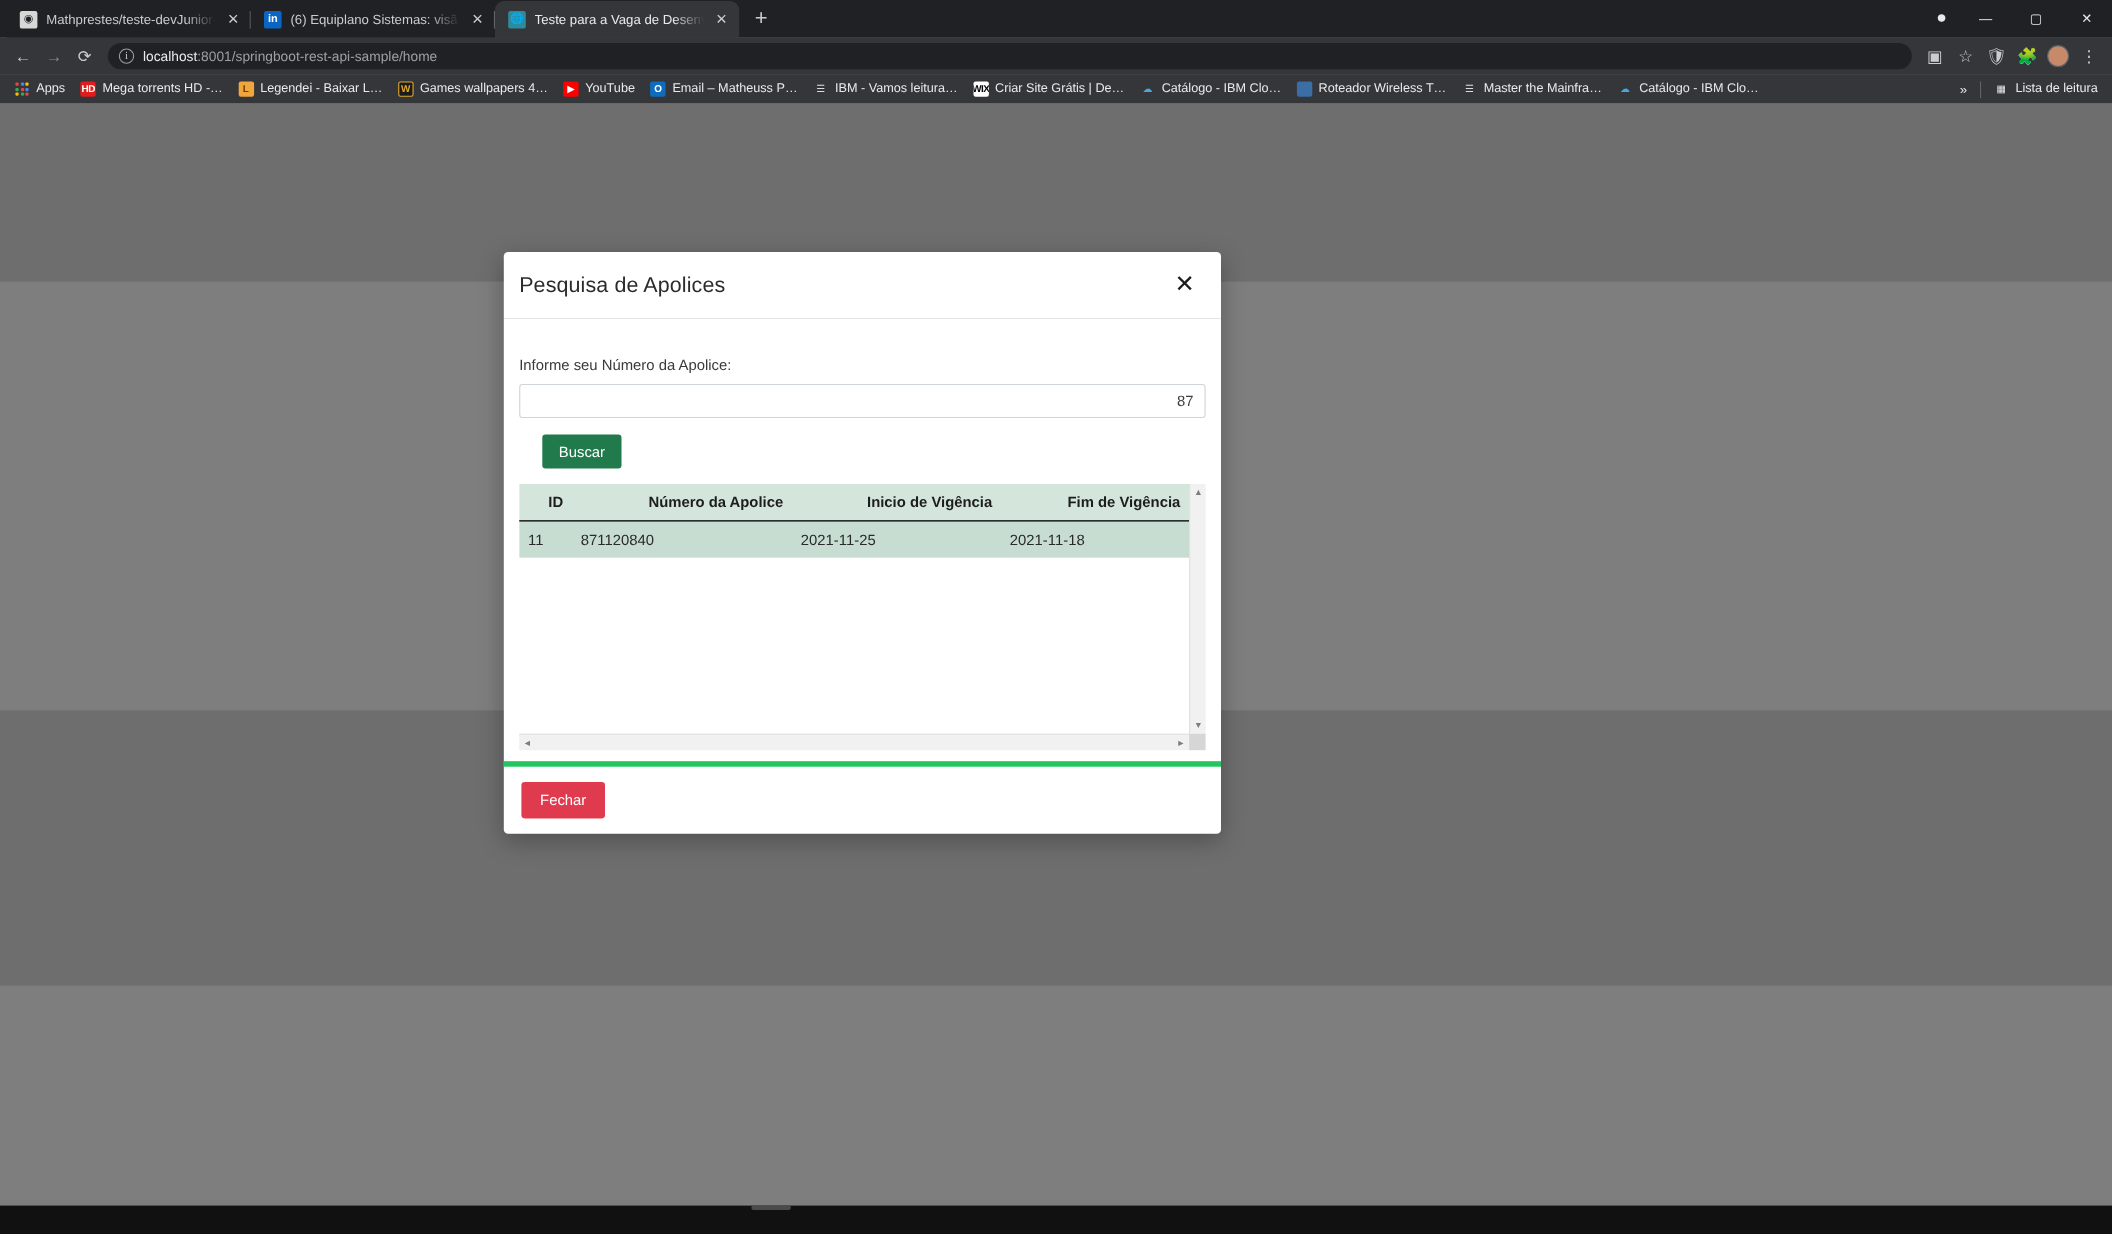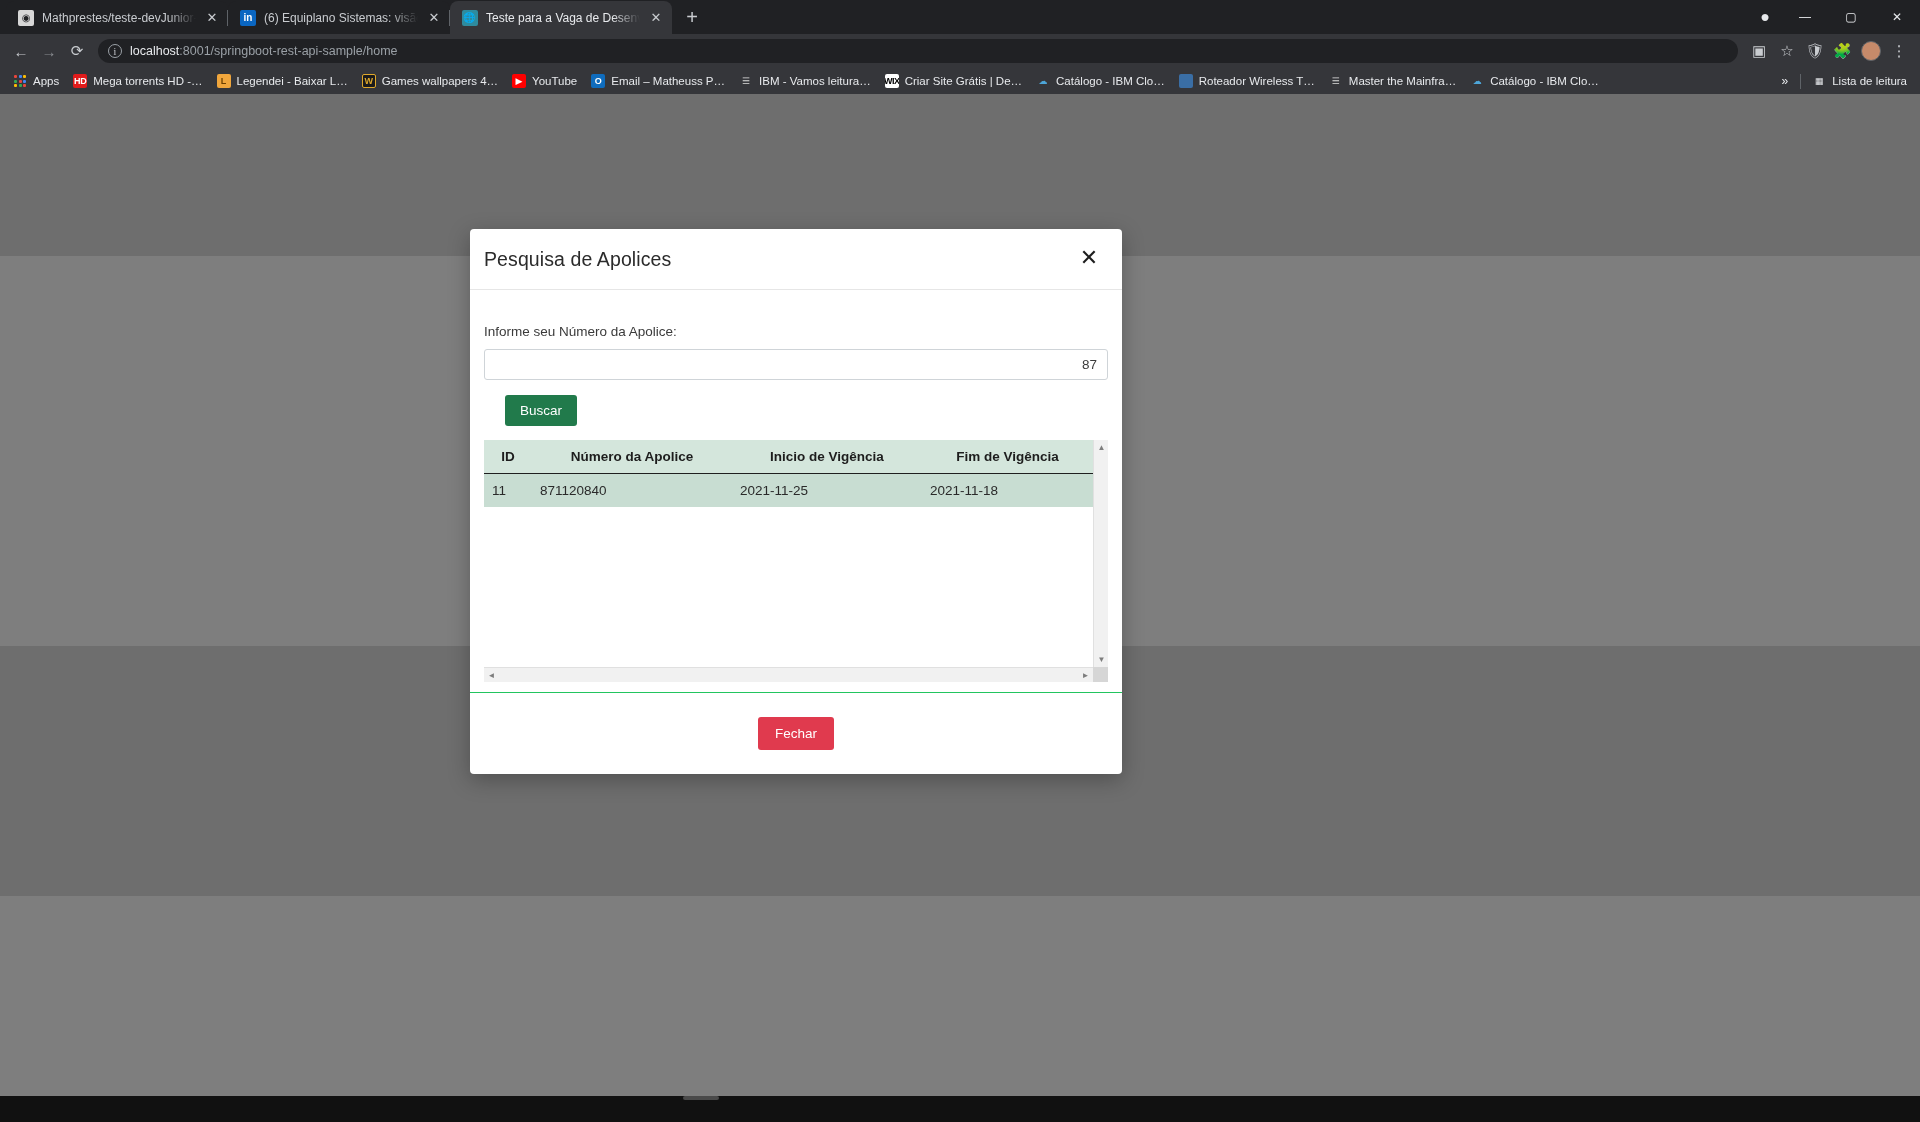--- a/index.html
+++ b/index.html
@@ -236,21 +236,21 @@
     position: absolute;
     left: 683px; top: 0;
     width: 36px; height: 4px;
     background: #4a4a4a;
     border-radius: 2px;
   }
 
   
   .modal {
     position: absolute;
-    left: 470px;
+    left: 458px;
     top: 135px;
     width: 652px;
     background: #ffffff;
     border-radius: 4px;
     box-shadow: 0 6px 22px rgba(0,0,0,.28);
     display: flex;
     flex-direction: column;
     overflow: hidden;
   }
   .modal-header {
@@ -333,21 +333,21 @@
     overflow: hidden;
     background: #fff;
   }
   table.results {
     width: 100%;
     border-collapse: collapse;
     font-size: 13.5px;
   }
   table.results thead th {
     background: #d4e6dc;
-    text-align: center;
+    text-align: right;
     font-weight: bold;
     color: #1d1d1d;
     padding: 9px 8px;
     border-bottom: 1px solid #1f1f1f;
     font-size: 13.5px;
     white-space: nowrap;
   }
   table.results tbody td {
     background: #c8ddd2;
     color: #2a2a2a;
@@ -399,24 +399,24 @@
   .sb-h .arrow-l { left: 0; }
   .sb-h .arrow-r { right: 0; }
   .sb-corner {
     position: absolute;
     right: 0; bottom: 0;
     width: 15px; height: 15px;
     background: #d6d6d6;
   }
 
   .modal-footer {
-    border-top: 1px solid #22c55e;
-    padding: 24px 16px;
-    display: flex;
-    justify-content: center;
+    border-top: 5px solid #22c55e;
+    padding: 14px 16px;
+    display: flex;
+    justify-content: flex-start;
   }
 </style>
 </head>
 <body>
 
 <div class="browser">
 
   <div class="tabstrip">
 
     <div class="tab inactive">

